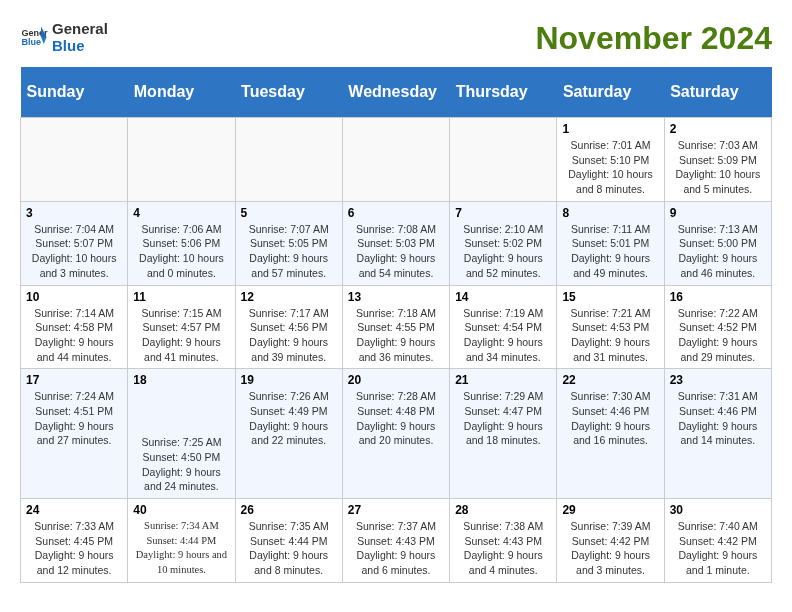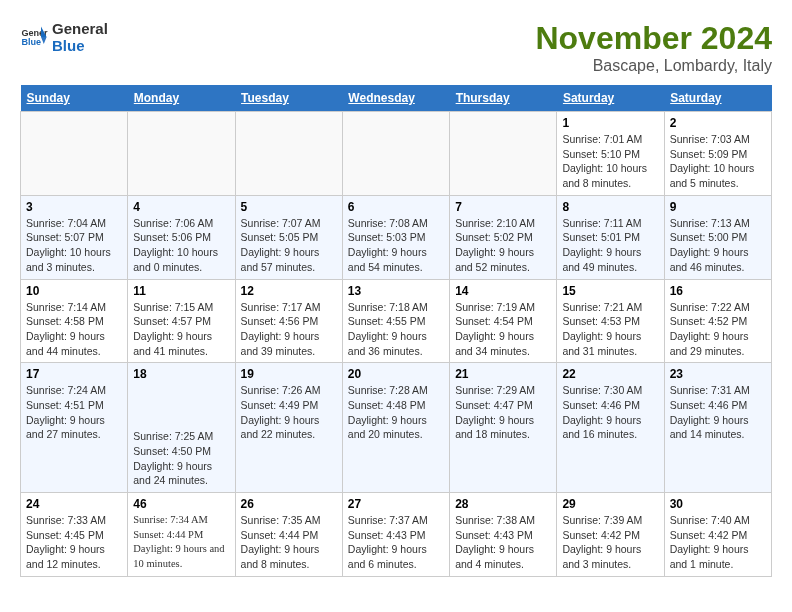--- a/index.html
+++ b/index.html
@@ -40,23 +40,22 @@
     }
     table {
       width: 100%;
       border-collapse: collapse;
       font-size: 11px;
     }
     thead tr th {
       background-color: #2e75c3;
       color: white;
       text-align: left;
-      padding: 6px 6px;
-      font-size: 12px;
-      text-decoration: underline;
+      padding: 16px 6px;
+      font-size: 16px;
     }
     tbody tr td {
       border: 1px solid #ccc;
       vertical-align: top;
       padding: 4px 5px;
       height: 80px;
       width: calc(100% / 7);
     }
     tbody tr td.empty {
       background: #f9f9f9;
@@ -69,41 +68,41 @@
     }
     .day-num {
       font-weight: bold;
       font-size: 12px;
       margin-bottom: 2px;
     }
     .day-info {
       color: #333;
       font-size: 10.5px;
       line-height: 1.4;
+      text-align: center;
     }
   </style>
 </head>
 <body>
 
 <div class="header">
   <div class="logo">
     <svg class="logo-icon" viewBox="0 0 40 40" xmlns="http://www.w3.org/2000/svg">
       <text x="2" y="18" font-size="13" font-weight="bold" fill="#333">General</text>
       <text x="2" y="32" font-size="13" font-weight="bold" fill="#1a6bbf">Blue</text>
       <polygon points="30,5 38,20 30,20" fill="#1a6bbf"></polygon>
       <polygon points="30,20 38,20 34,30" fill="#2e75c3"></polygon>
     </svg>
     <div>
       <div style="font-size:15px;font-weight:bold;color:#333;">General</div>
       <div style="font-size:15px;font-weight:bold;color:#1a6bbf;">Blue</div>
     </div>
   </div>
   <div class="title-block">
     <h1>November 2024</h1>
-    <h2>Bascape, Lombardy, Italy</h2>
   </div>
 </div>
 
 <table>
   <thead>
     <tr>
     <th>Sunday</th>
         <th>Monday</th>
         <th>Tuesday</th>
         <th>Wednesday</th>
@@ -265,21 +264,21 @@
         </td>
       </tr>
       <tr>
         <td>
           <div class="day-num">24</div>
           <div class="day-info" style="white-space: pre-wrap;">Sunrise: 7:33 AM
 Sunset: 4:45 PM
 Daylight: 9 hours and 12 minutes.</div>
         </td>
         <td>
-          <div class="day-num">46</div>
+          <div class="day-num">40</div>
           <div class="day-info" style="white-space: pre-wrap; font-family: Liberation Serif, serif;">Sunrise: 7:34 AM
 Sunset: 4:44 PM
 Daylight: 9 hours and 10 minutes.</div>
         </td>
         <td>
           <div class="day-num">26</div>
           <div class="day-info" style="white-space: pre-wrap;">Sunrise: 7:35 AM
 Sunset: 4:44 PM
 Daylight: 9 hours and 8 minutes.</div>
         </td>

